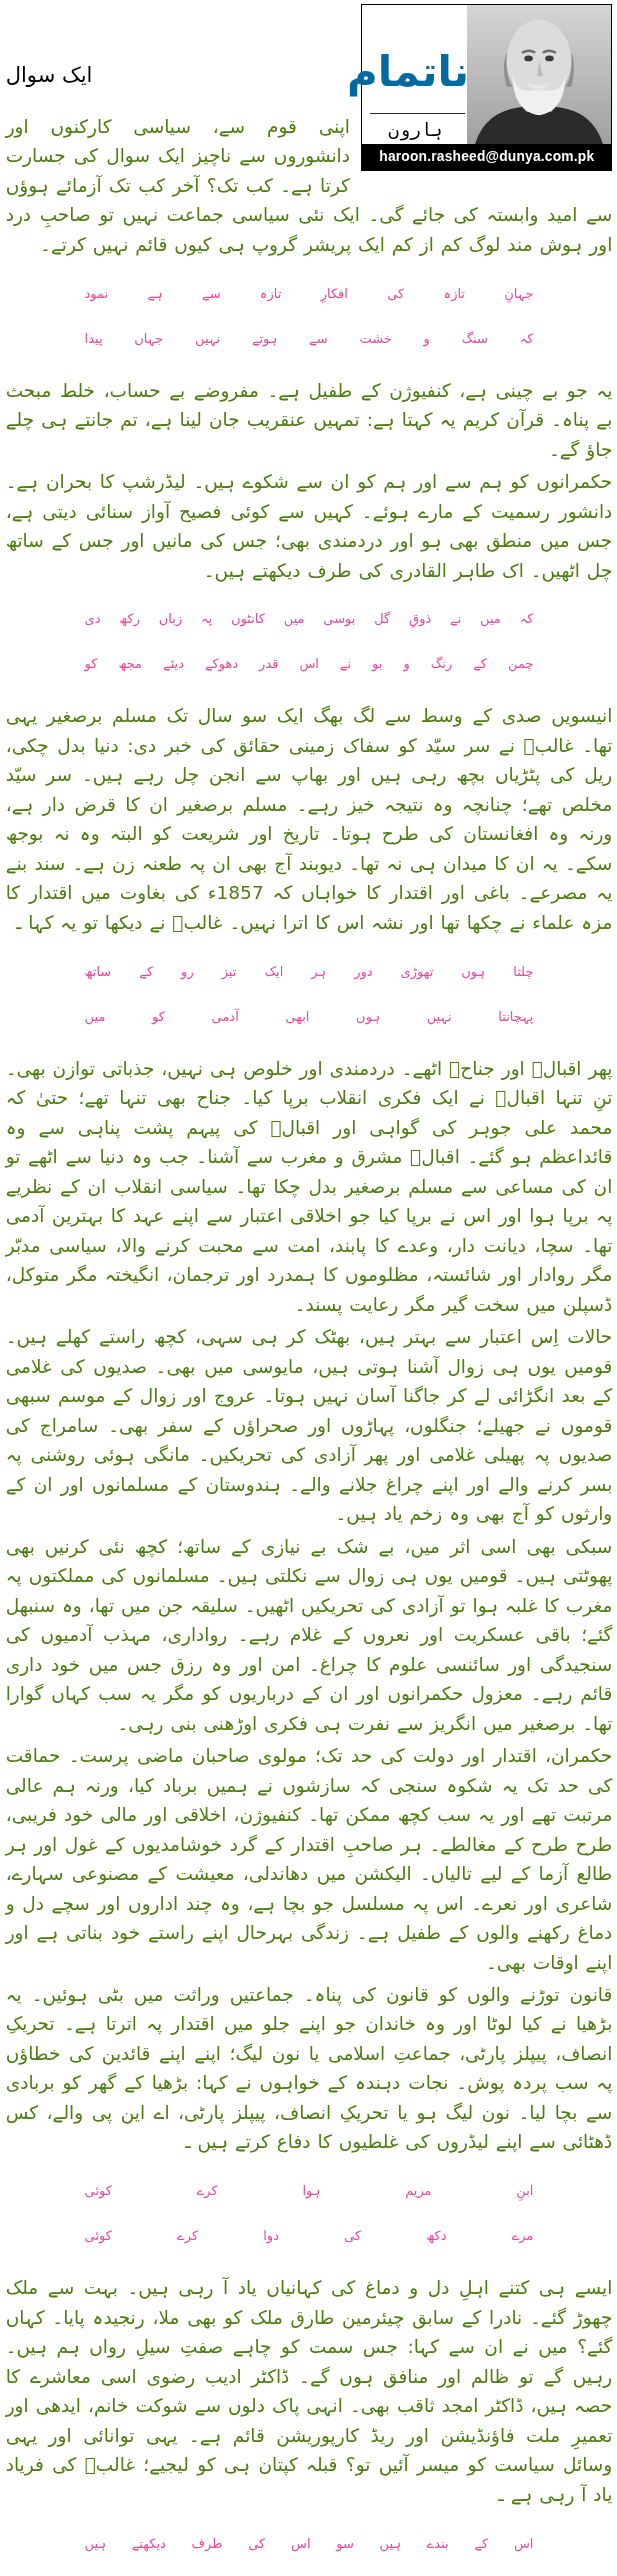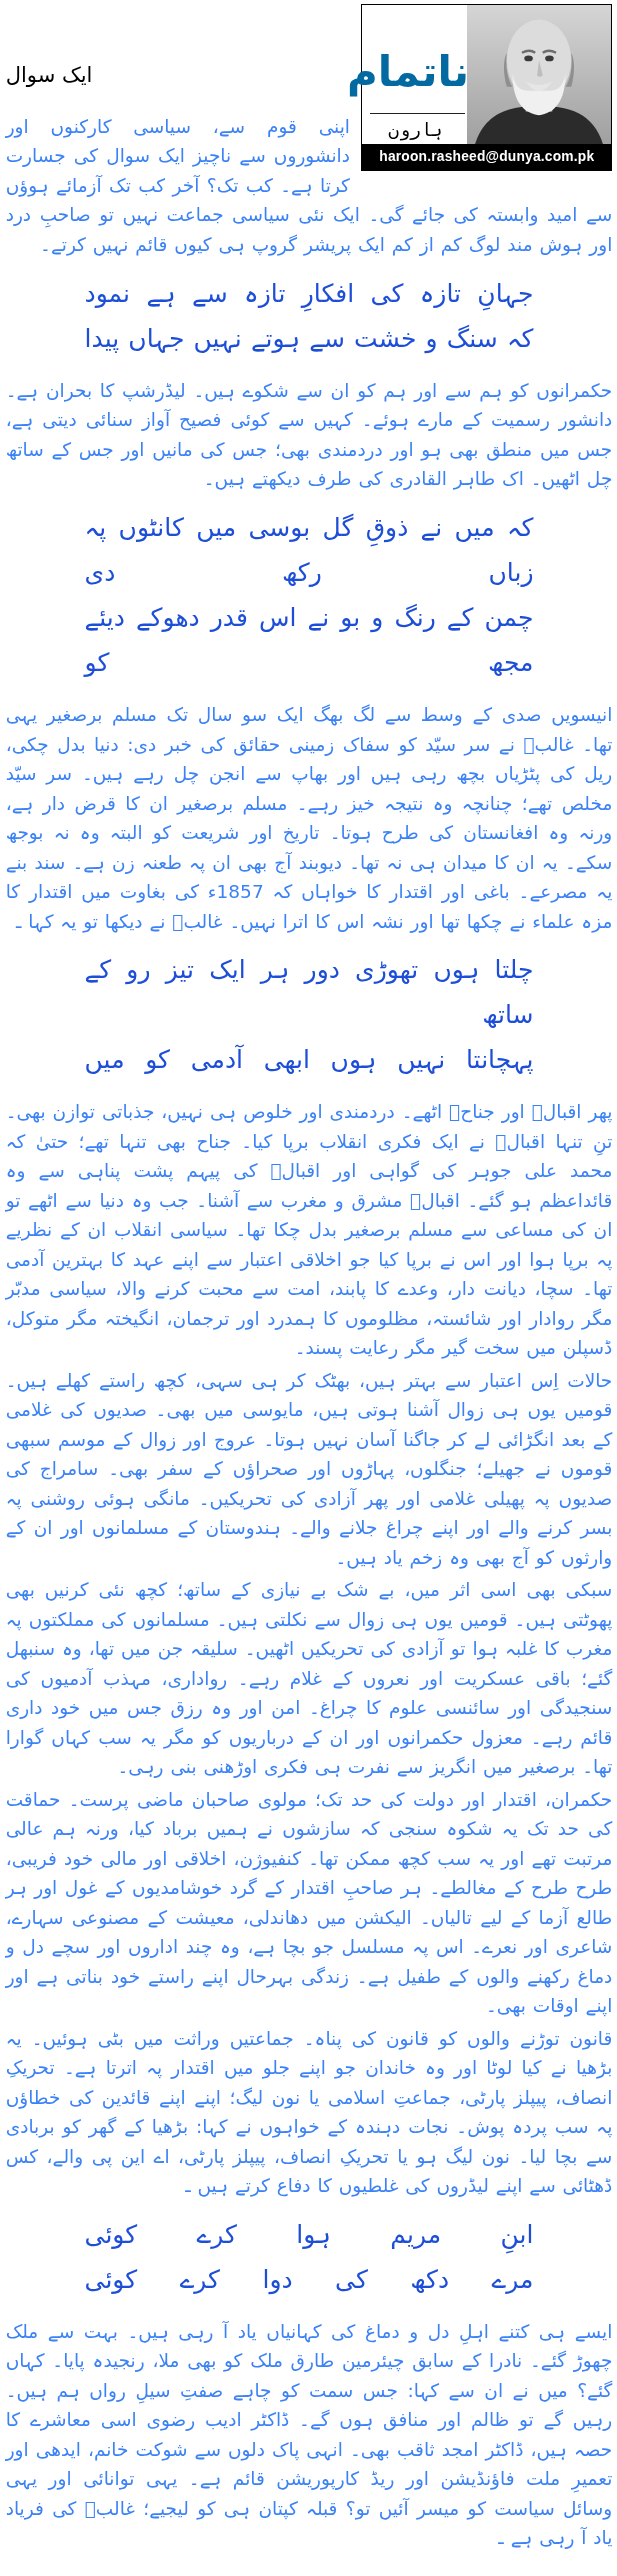--- a/index.html
+++ b/index.html
@@ -30,25 +30,25 @@
     font-family:"Liberation Sans",sans-serif;font-weight:bold;font-size:13.8px;letter-spacing:0.2px;
   }
   
   .article{direction:rtl;}
   .article-title{
     text-align:left;font-size:21px;font-weight:500;color:#000;
     padding:59px 0 25px 0;direction:rtl;
   }
   .para{
     font-size:18.5px;line-height:29.5px;text-align:justify;direction:rtl;
-    margin:0 0 2.9px 0;color:#3b82f6;word-spacing:1px;
+    margin:0 0 2.9px 0;color:#4d7c0f;word-spacing:1px;
   }
   .couplet{width:74%;margin:11.4px auto 15px auto;direction:rtl;}
   .verse{
-    font-size:25px;line-height:45px;color:#1d4ed8;direction:rtl;
+    font-size:13px;line-height:45px;color:#ec4899;direction:rtl;
     text-align:justify;text-align-last:justify;
   }
   .clear{clear:both;}
 </style>
 </head>
 <body>
 
 <div class="page">
 
   <div class="header-box">
@@ -94,20 +94,21 @@
 
     <div class="article-title">ایک سوال</div>
 
     <div class="para">اپنی قوم سے، سیاسی کارکنوں اور دانشوروں سے ناچیز ایک سوال کی جسارت کرتا ہے۔ کب تک؟ آخر کب تک آزمائے ہوؤں سے امید وابستہ کی جائے گی۔ ایک نئی سیاسی جماعت نہیں تو صاحبِ درد اور ہوش مند لوگ کم از کم ایک پریشر گروپ ہی کیوں قائم نہیں کرتے۔</div>
 
     <div class="couplet">
       <div class="verse">جہانِ تازہ کی افکارِ تازہ سے ہے نمود</div>
       <div class="verse">کہ سنگ و خشت سے ہوتے نہیں جہاں پیدا</div>
     </div>
 
+    <div class="para">یہ جو بے چینی ہے، کنفیوژن کے طفیل ہے۔ مفروضے بے حساب، خلط مبحث بے پناہ۔ قرآن کریم یہ کہتا ہے: تمہیں عنقریب جان لینا ہے، تم جانتے ہی چلے جاؤ گے۔</div>
     <div class="para">حکمرانوں کو ہم سے اور ہم کو ان سے شکوے ہیں۔ لیڈرشپ کا بحران ہے۔ دانشور رسمیت کے مارے ہوئے۔ کہیں سے کوئی فصیح آواز سنائی دیتی ہے، جس میں منطق بھی ہو اور دردمندی بھی؛ جس کی مانیں اور جس کے ساتھ چل اٹھیں۔ اک طاہر القادری کی طرف دیکھتے ہیں۔</div>
 
     <div class="couplet">
       <div class="verse">کہ میں نے ذوقِ گل بوسی میں کانٹوں پہ زباں رکھ دی</div>
       <div class="verse">چمن کے رنگ و بو نے اس قدر دھوکے دیئے مجھ کو</div>
     </div>
 
     <div class="para">انیسویں صدی کے وسط سے لگ بھگ ایک سو سال تک مسلم برصغیر یہی تھا۔ غالبؔ نے سر سیّد کو سفاک زمینی حقائق کی خبر دی: دنیا بدل چکی، ریل کی پٹڑیاں بچھ رہی ہیں اور بھاپ سے انجن چل رہے ہیں۔ سر سیّد مخلص تھے؛ چنانچہ وہ نتیجہ خیز رہے۔ مسلم برصغیر ان کا قرض دار ہے، ورنہ وہ افغانستان کی طرح ہوتا۔ تاریخ اور شریعت کو البتہ وہ نہ بوجھ سکے۔ یہ ان کا میدان ہی نہ تھا۔ دیوبند آج بھی ان پہ طعنہ زن ہے۔ سند بنے یہ مصرعے۔ باغی اور اقتدار کا خواہاں کہ 1857ء کی بغاوت میں اقتدار کا مزہ علماء نے چکھا تھا اور نشہ اس کا اترا نہیں۔ غالبؔ نے دیکھا تو یہ کہا ـ</div>
 
     <div class="couplet">

